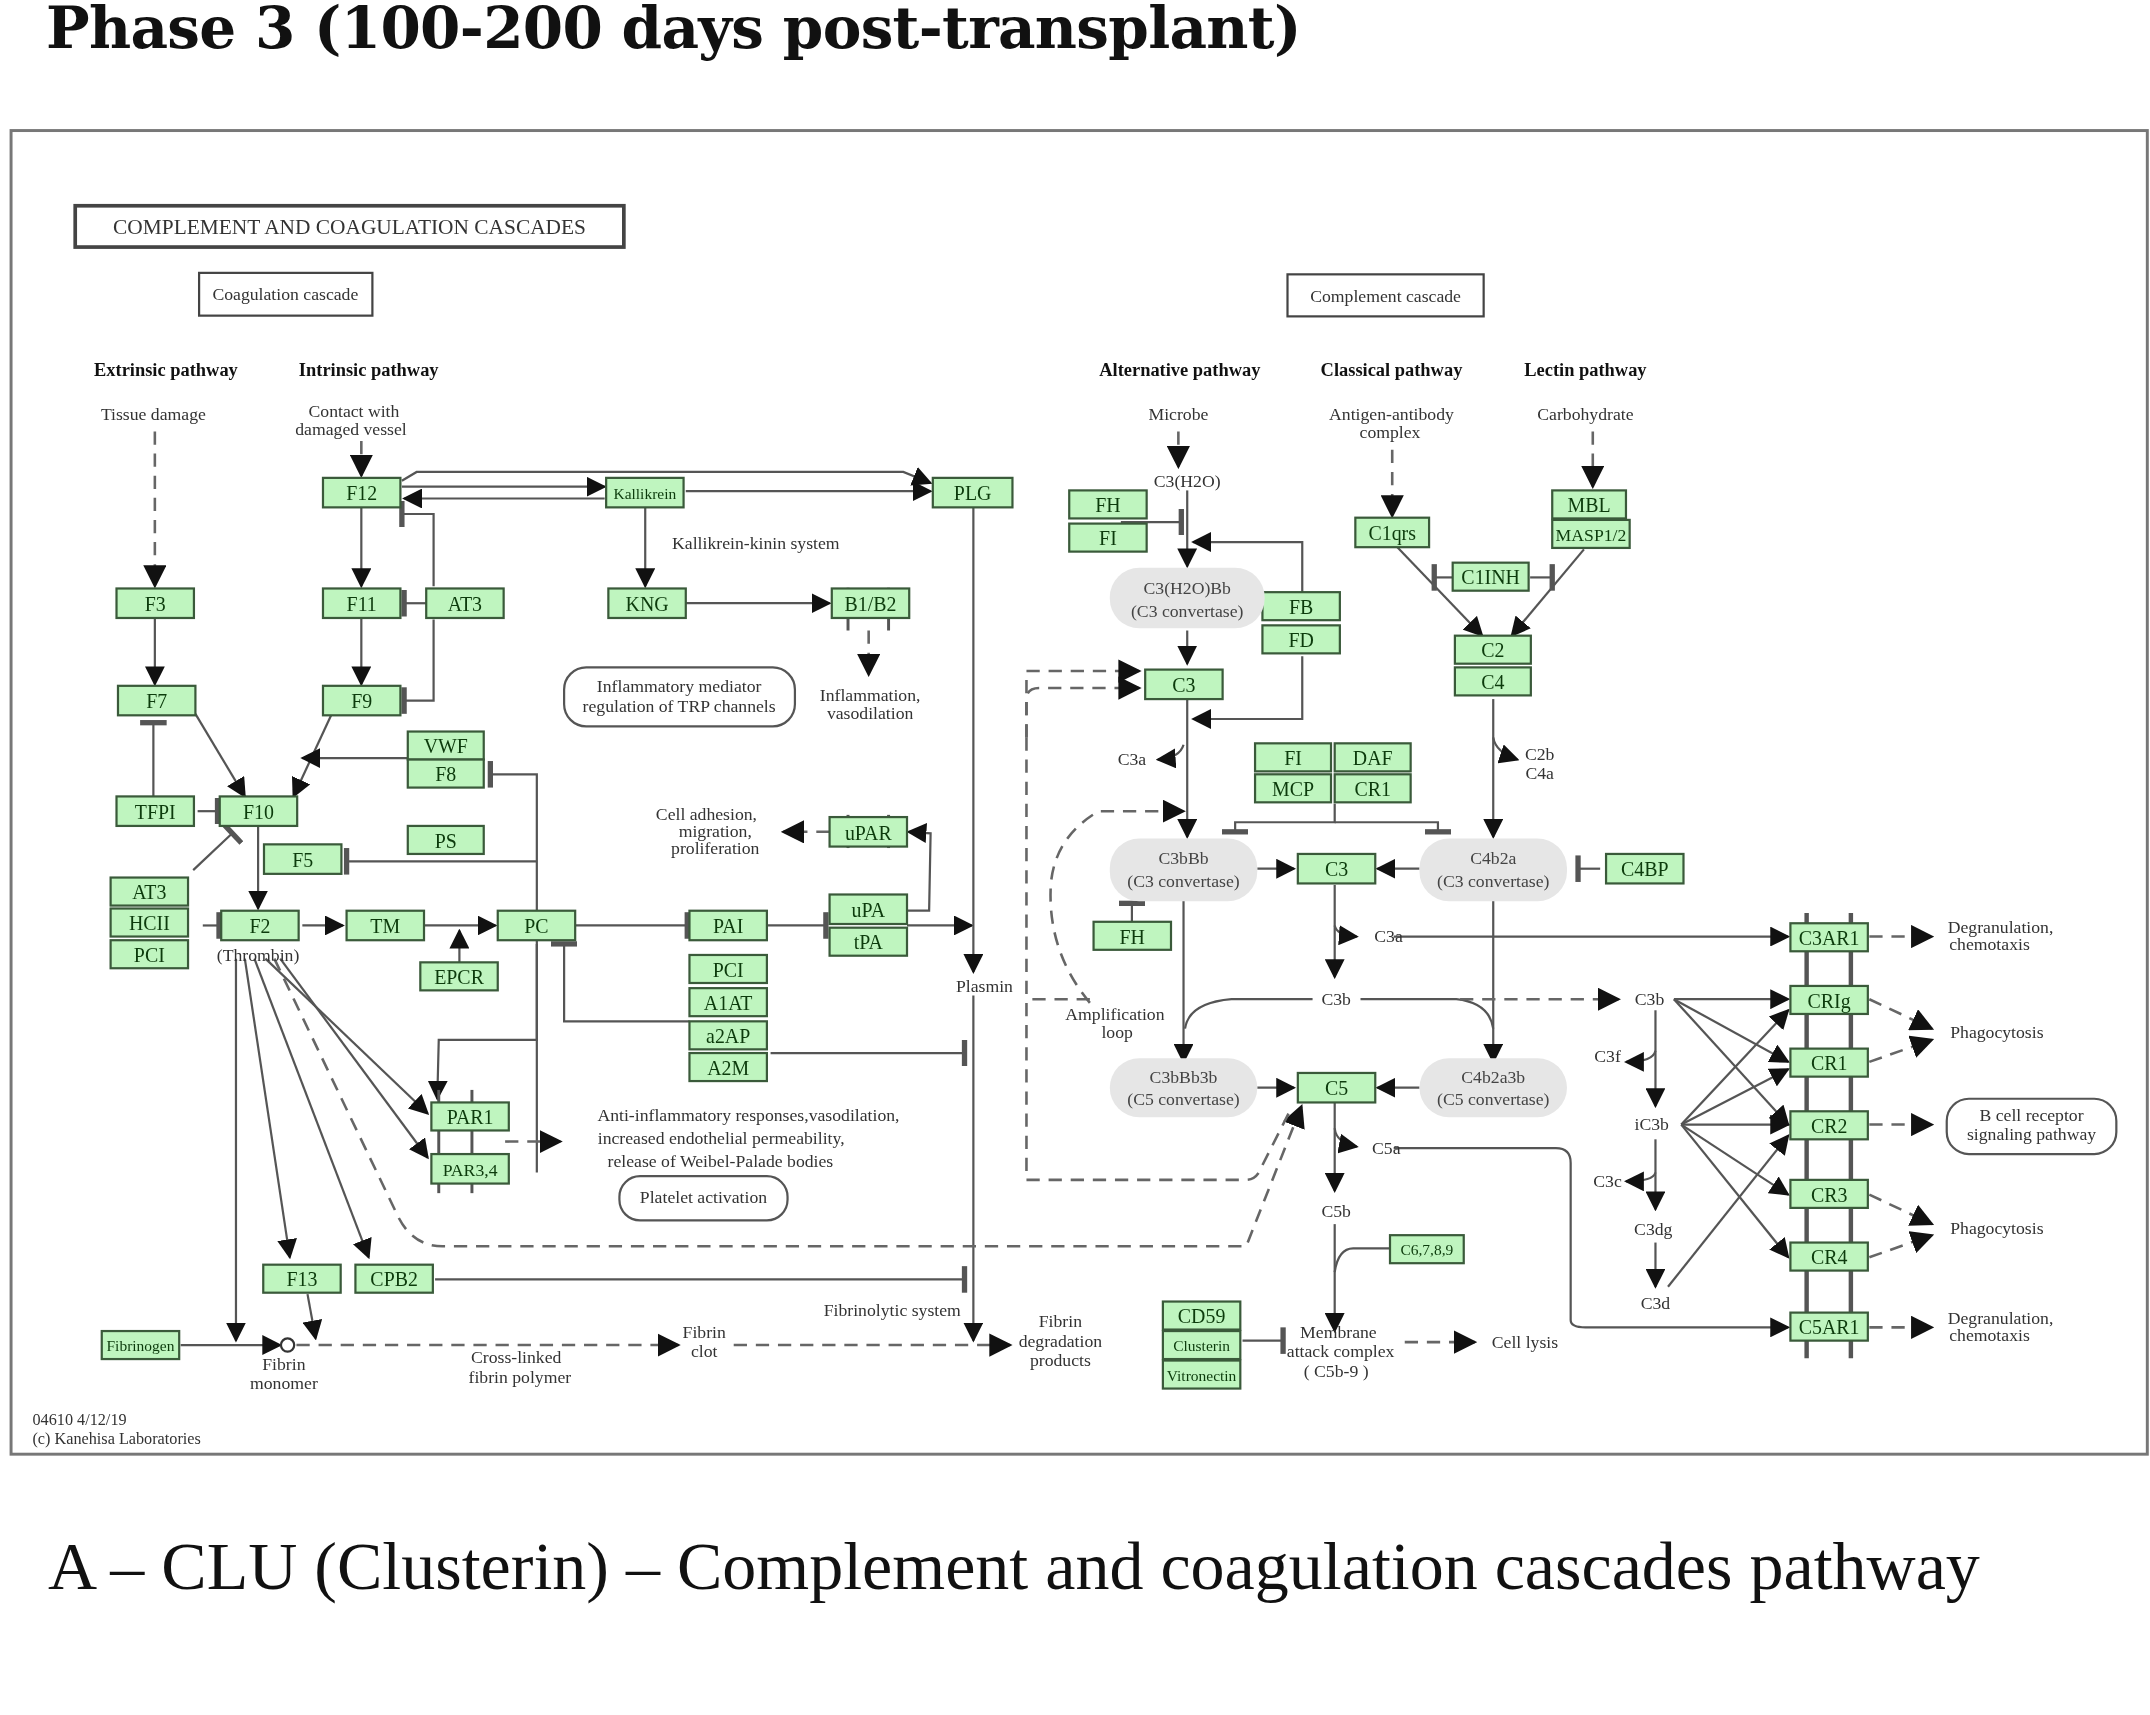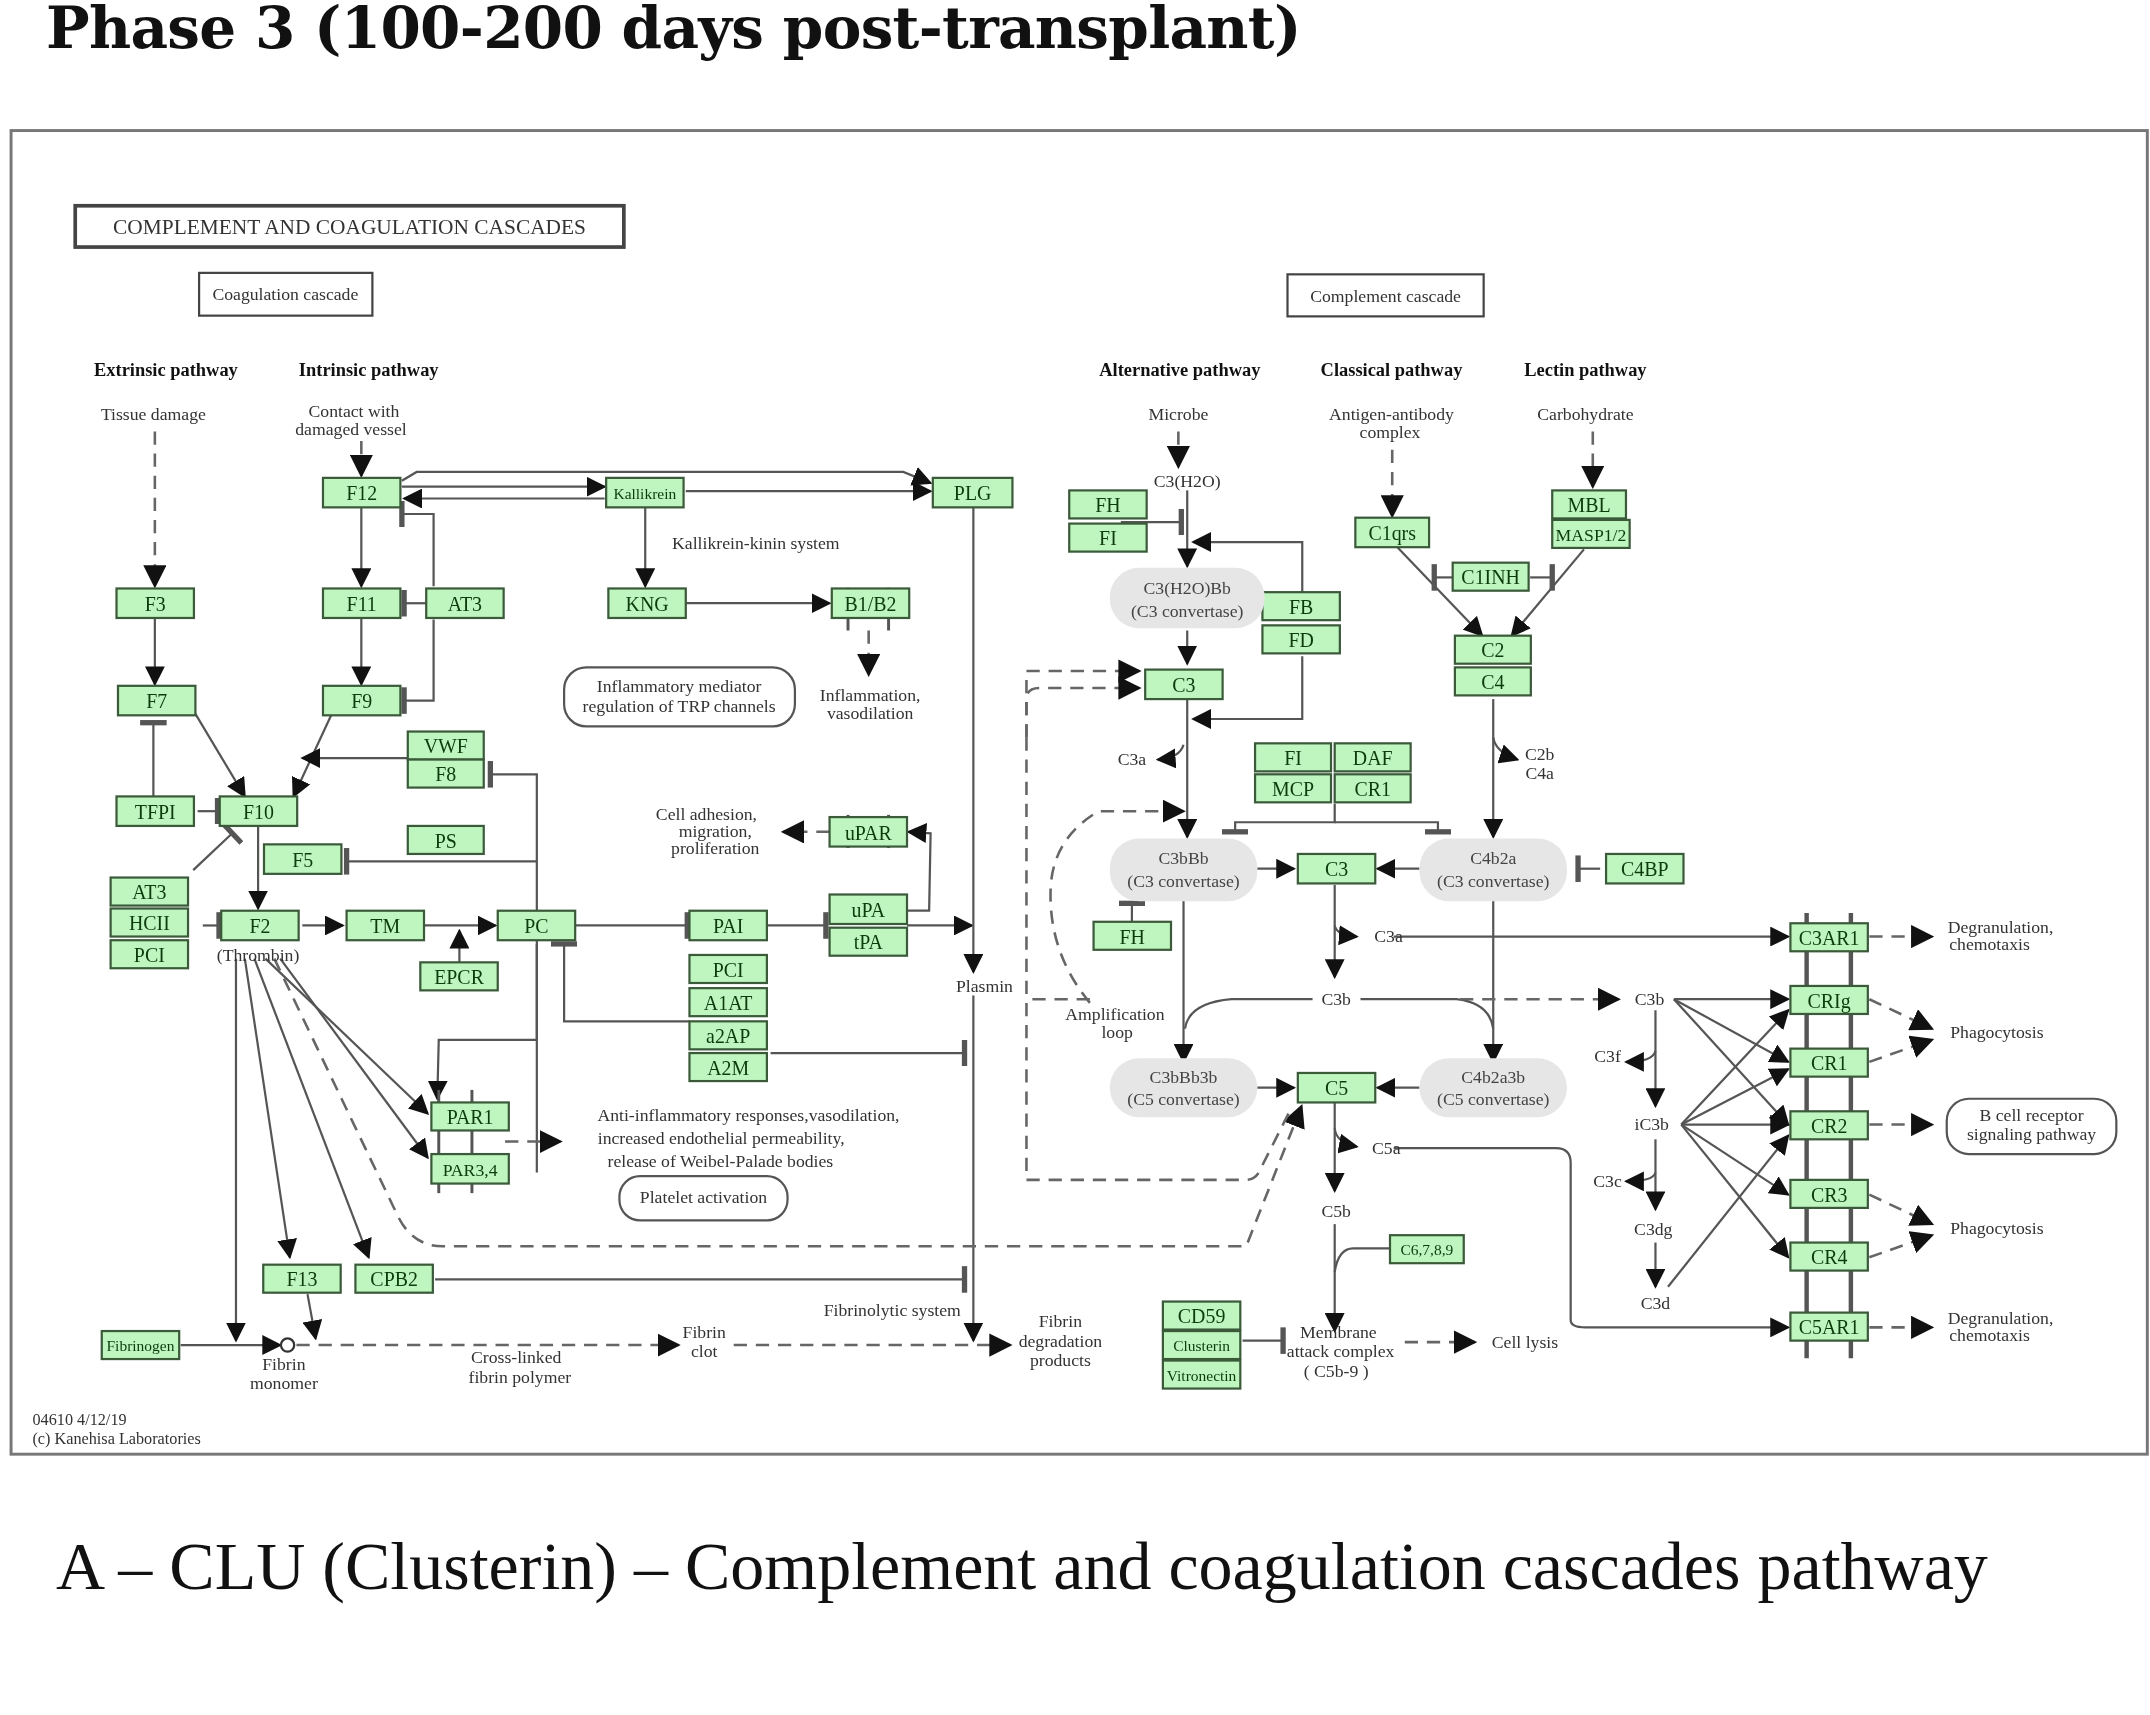--- a/index.html
+++ b/index.html
@@ -1,18 +1,18 @@
 <!DOCTYPE html>
 <html style="font-size:11.8px"><head>
 <meta charset="utf-8">
 <style>
   html, body { margin:0; padding:0; background:#ffffff; }
   body { width:2151px; height:1716px; position:relative; overflow:hidden; font-family:"Liberation Serif", "DejaVu Serif", serif; }
   .heading { position:absolute; left:46px; top:-5.9px; font-size:58px; font-weight:bold; color:#111; font-family:"DejaVu Serif", "Liberation Serif", serif; letter-spacing:-0.7px; white-space:nowrap; }
-  .caption { position:absolute; left:56px; top:1504px; font-size:68px; color:#111; line-height:125px; width:1991px; font-family:"Liberation Serif", "DejaVu Serif", serif; }
+  .caption { position:absolute; left:48px; top:1504px; font-size:68px; color:#111; line-height:125px; width:1991px; font-family:"Liberation Serif", "DejaVu Serif", serif; }
   svg#diagram { position:absolute; left:0; top:0; }
   .frame { fill:#fff; stroke:#777; stroke-width:4; }
   .node rect { fill:#bff5bf; stroke:#3a5a3a; stroke-width:3; }
   .node text { fill:#0c3b0c; font-family:"Liberation Serif", serif; font-size:27px; text-anchor:middle; dominant-baseline:central; }
   .lbl { fill:#333; font-family:"Liberation Serif", serif; font-size:24px; text-anchor:middle; }
   .lbl-b { fill:#111; font-family:"Liberation Serif", serif; font-size:25px; font-weight:bold; text-anchor:middle; }
   .cmp rect { fill:#e6e6e6; stroke:none; }
   .cmp text { fill:#444; font-family:"Liberation Serif", serif; font-size:24px; text-anchor:middle; }
   .ln { stroke:#555; stroke-width:3; fill:none; }
   .dash { stroke:#666; stroke-width:3.5; fill:none; stroke-dasharray:18 12; }

